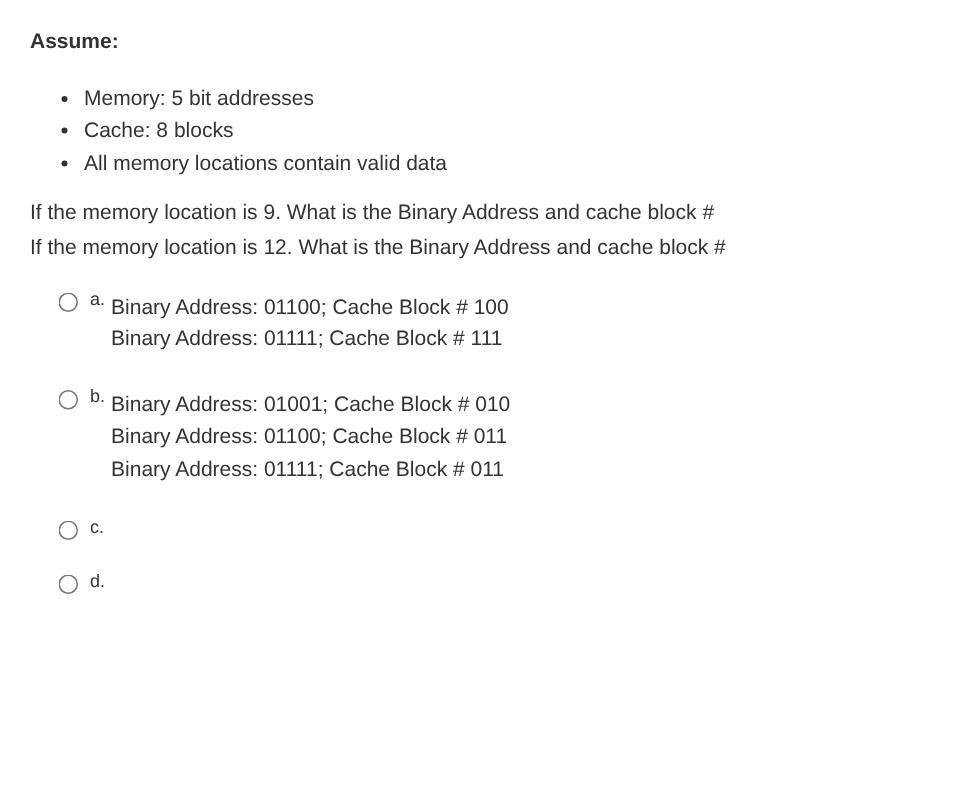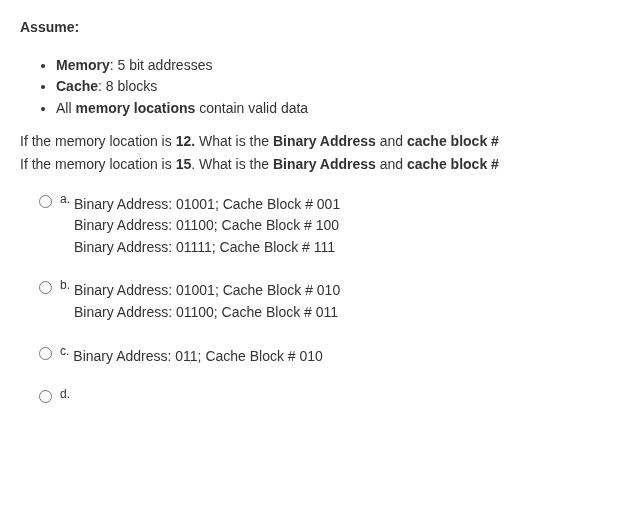--- a/index.html
+++ b/index.html
@@ -20,21 +20,21 @@
     margin: 0 0 14px 0;
     padding-left: 36px;
   }
   ul.bullets li {
     margin: 2px 0;
     list-style-type: disc;
   }
   .questions p {
     margin: 3px 0;
   }
-  .bold { font-weight: bold; }
+  .bold { font-weight: normal; }
   .options {
     margin-top: 18px;
   }
   .option {
     display: flex;
     align-items: flex-start;
     margin-bottom: 20px;
     padding-left: 14px;
   }
   .option input[type=radio] {
@@ -59,50 +59,49 @@
 
 <div class="intro">Assume:</div>
 
 <ul class="bullets">
   <li><span class="bold">Memory</span><span>: 5 bit addresses</span></li>
   <li><span class="bold">Cache</span><span>: 8 blocks</span></li>
   <li><span>All </span><span class="bold">memory locations</span><span> contain valid data</span></li>
 </ul>
 
 <div class="questions">
+  <p><span>If the memory location is </span><span class="bold">9</span><span>. What is the </span><span class="bold">Binary Address</span><span> and </span><span class="bold">cache block #</span></p>
   <p><span>If the memory location is </span><span class="bold">12.</span><span> What is the </span><span class="bold">Binary Address</span><span> and </span><span class="bold">cache block #</span></p>
-  <p><span>If the memory location is </span><span class="bold">15</span><span>. What is the </span><span class="bold">Binary Address</span><span> and </span><span class="bold">cache block #</span></p>
 </div>
 
 <div class="options">
 
   <div class="option">
     <input type="radio" name="ans" style="">
     <span class="letter">a.</span>
     <span class="opt-lines">
-      <div>Binary Address: 01001; Cache Block # 001</div>
       <div>Binary Address: 01100; Cache Block # 100</div>
       <div>Binary Address:  01111; Cache Block # 111</div>
     </span>
   </div>
 
   <div class="option">
     <input type="radio" name="ans" style="">
     <span class="letter">b.</span>
     <span class="opt-lines">
       <div>Binary Address: 01001; Cache Block # 010</div>
       <div>Binary Address: 01100; Cache Block # 011</div>
+      <div>Binary Address:  01111; Cache Block # 011</div>
     </span>
   </div>
 
   <div class="option">
     <input type="radio" name="ans" style="">
     <span class="letter">c.</span>
     <span class="opt-lines">
-      <div>Binary Address: 011; Cache Block # 010</div>
     </span>
   </div>
 
   <div class="option">
     <input type="radio" name="ans" style="">
     <span class="letter">d.</span>
   </div>
 
 </div>
 

